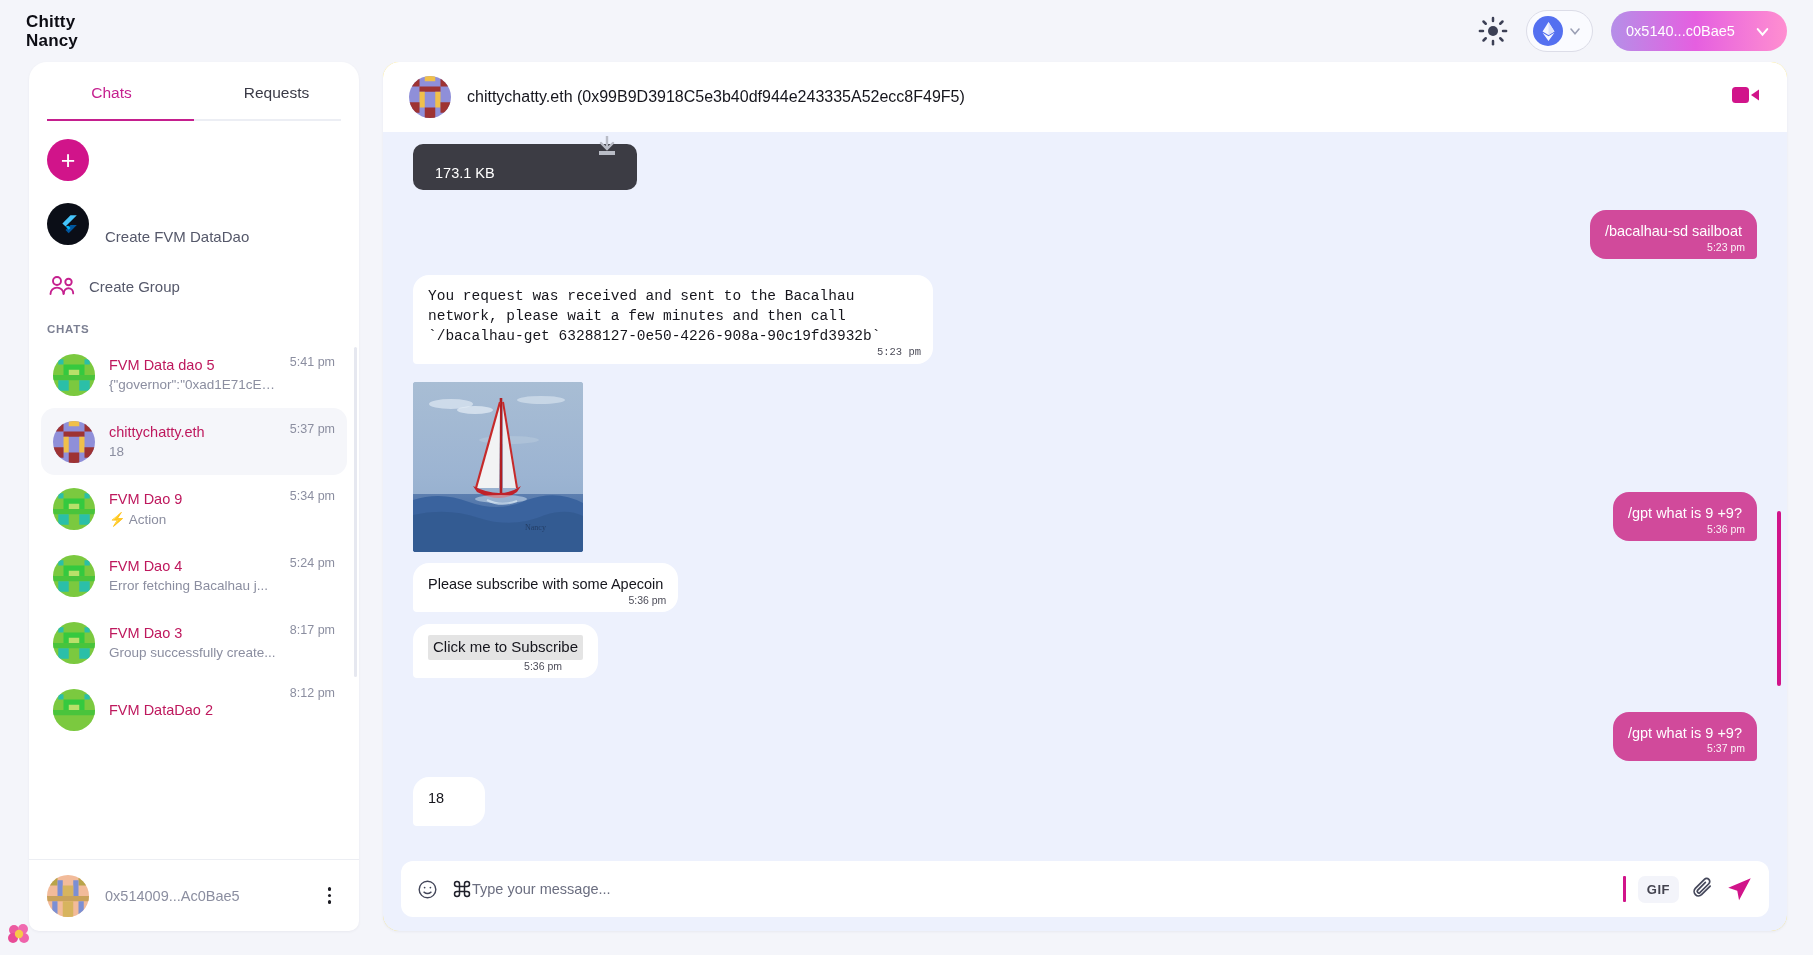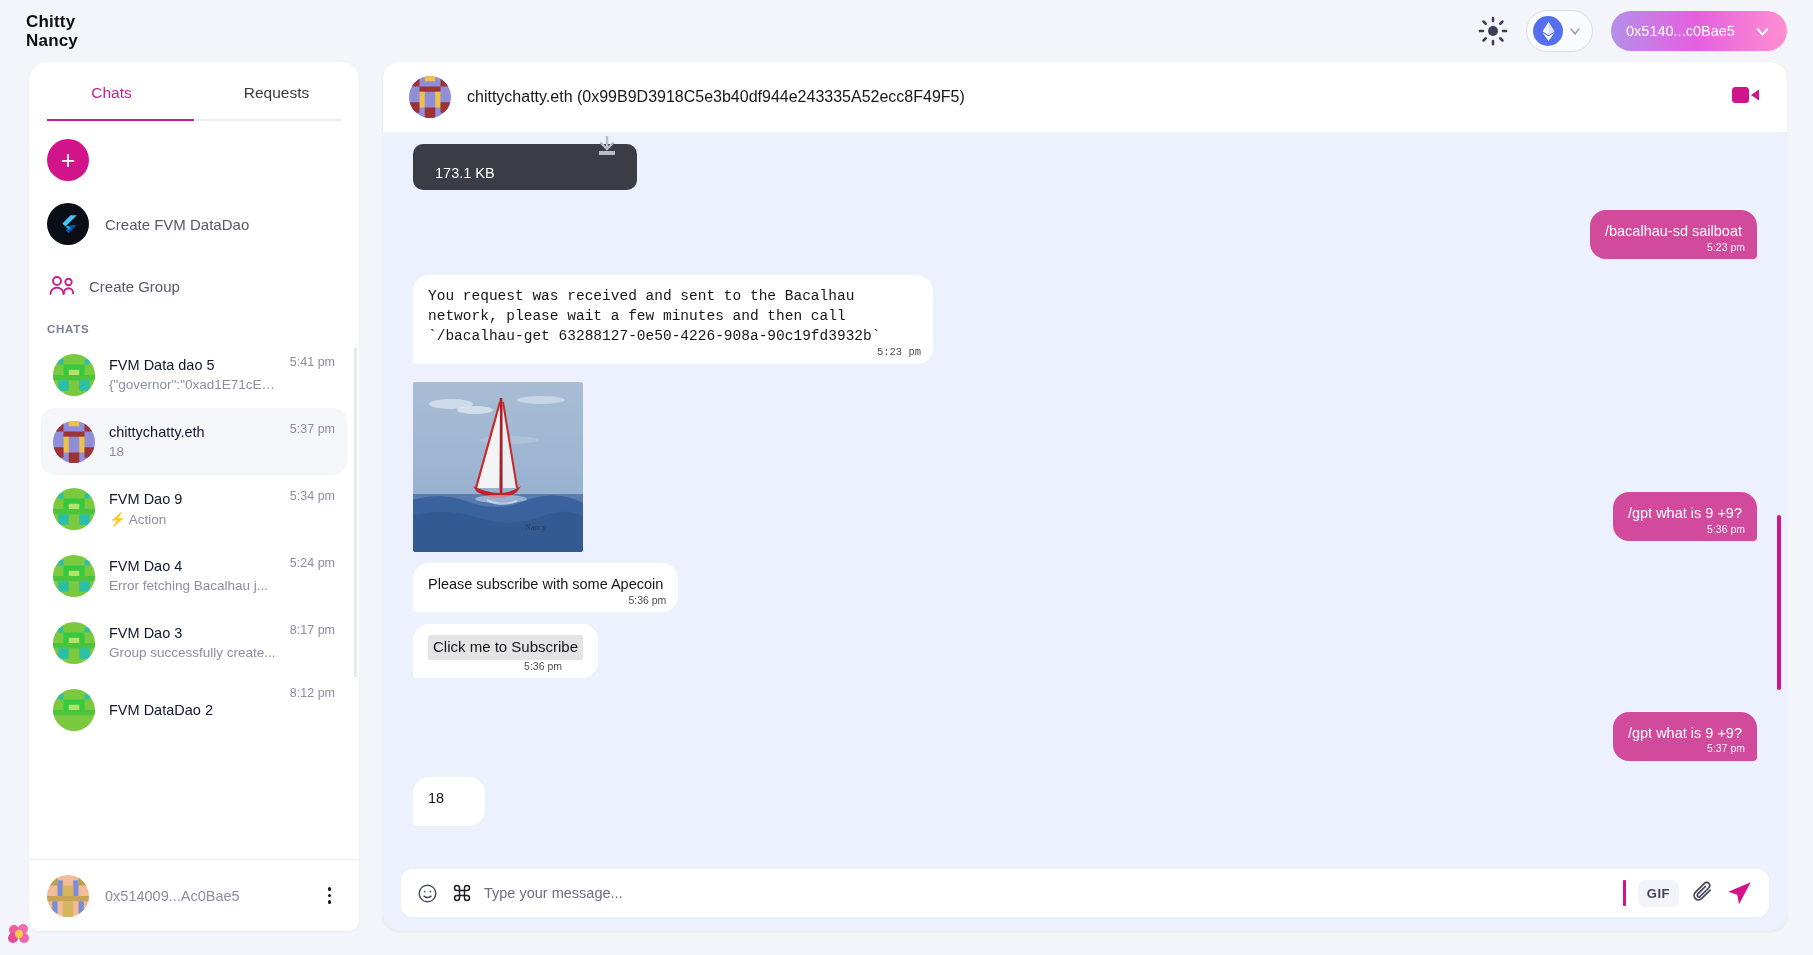--- a/index.html
+++ b/index.html
@@ -78,21 +78,21 @@
     font-size: 14.5px; color: #55586a; flex: 1; width: 10px;
     font-family: "Liberation Sans", sans-serif;
   }
   .search-box input::placeholder { color: #6b6e80; }
   .plus-btn {
     width: 42px; height: 42px; border-radius: 50%; background: #d1148a;
     color: #fff; font-size: 25px; line-height: 40px; text-align: center;
     border: none; cursor: pointer; flex: none;
   }
   .create-row {
-    display: flex; align-items: center; gap: 16px;
+    display: flex; align-items: flex-end; gap: 16px;
     padding: 12px 18px; cursor: pointer;
   }
   .flutter-av {
     width: 42px; height: 42px; border-radius: 50%; background: #0b0e17;
     display: flex; align-items: center; justify-content: center; flex: none;
   }
   .create-label { font-size: 15px; color: #55586a; }
   .group-row { display:flex; align-items:center; gap: 12px; padding: 16px 18px 10px 18px; cursor:pointer;}
   .chats-head {
     font-size: 11.5px; font-weight: bold; letter-spacing: .7px;
@@ -100,21 +100,21 @@
   }
   .chat-list { flex: 1; overflow: hidden; position: relative; padding: 0 12px; }
   .chat-item {
     display: flex; align-items: center; gap: 14px;
     padding: 10px 12px; border-radius: 14px; cursor: pointer;
     height: 67px;
   }
   .chat-item.selected { background: #f5f6fa; }
   .av { width: 42px; height: 42px; border-radius: 50%; flex: none; overflow: hidden; }
   .chat-mid { flex: 1; min-width: 0; }
-  .chat-name { font-size: 14.5px; color: #0f172a; }
+  .chat-name { font-size: 14.5px; color: #be185d; }
   .chat-prev {
     font-size: 13.5px; color: #8b8ea0; margin-top: 4px;
     white-space: nowrap; overflow: hidden; text-overflow: ellipsis;
   }
   .chat-time { font-size: 12.5px; color: #8b8ea0; align-self: flex-start; margin-top: 4px; }
   .list-scroll {
     position: absolute; right: 2px; top: 6px; width: 3px; height: 330px;
     background: #e6e8f0; border-radius: 2px;
   }
   .sidebar-foot {
@@ -171,22 +171,22 @@
     padding: 2px 5px; font-size: 15px; border-radius: 2px; cursor: pointer;
   }
   .msg-scroll {
     position: absolute; right: 6px; top: 52%; width: 4px; height: 175px;
     background: #d1148a; border-radius: 2px; cursor: pointer;
   }
   .composer {
     background: #edf1fd; padding: 0 18px 14px 18px;
   }
   .composer-inner {
-    background: #fff; border-radius: 12px; height: 48px;
-    display: flex; align-items: center; gap: 12px; padding: 0 16px;
+    background: #fff; border-radius: 12px; height: 56px;
+    display: flex; align-items: center; padding: 0 16px;
   }
   .ci-left { display: flex; align-items: center; gap: 14px; }
   .msg-input {
     flex: 1; border: none; outline: none; font-size: 14.5px; color: #3c3c48;
     font-family: "Liberation Sans", sans-serif; background: transparent;
   }
   .msg-input::placeholder { color: #6b6e80; }
   .ci-right { display: flex; gap: 12px; }
   .caret { width: 3px; height: 26px; background: #d1148a; border-radius: 1px; }
   .gif-btn {

